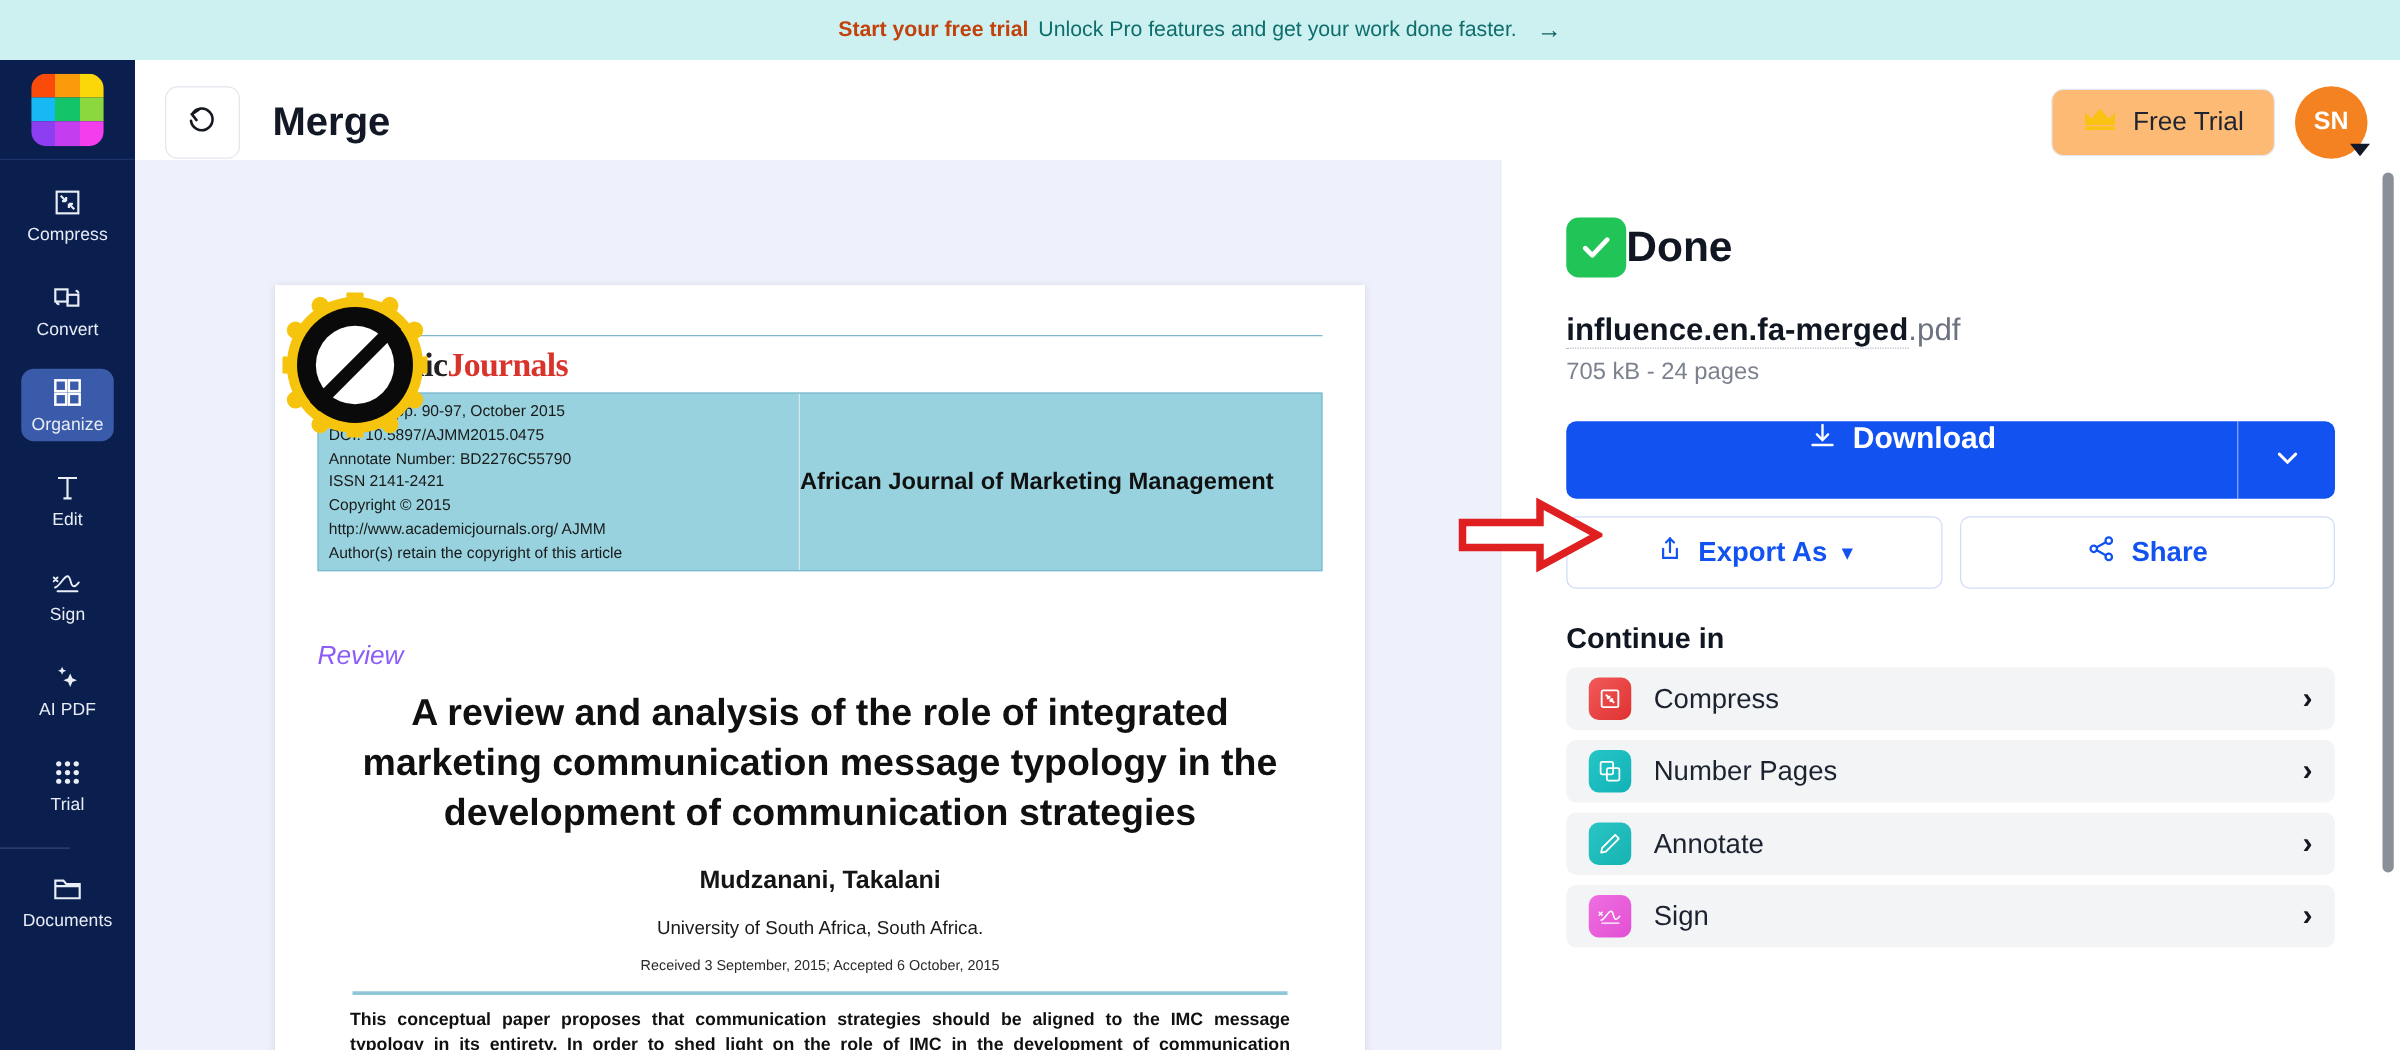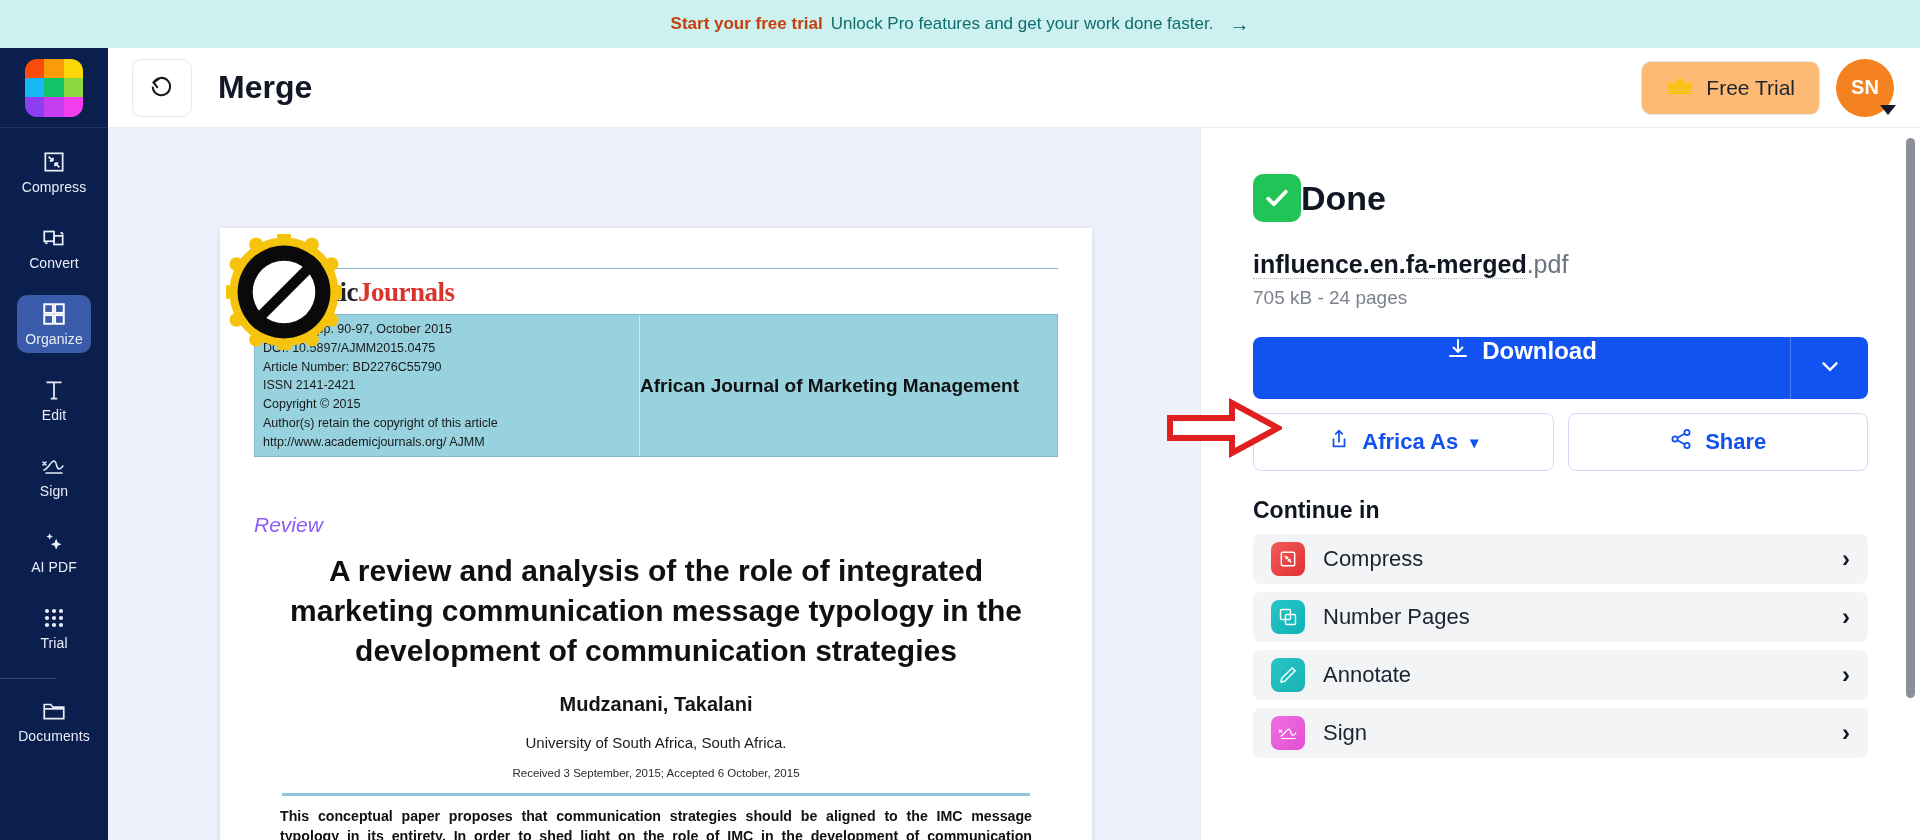--- a/index.html
+++ b/index.html
@@ -49,21 +49,21 @@
     width: 74px; border-radius: 10px; padding: 6px 0;
     display: flex; flex-direction: column; align-items: center; gap: 4px;
   }
   .rail-item.active .ri-box { background: #3a5ba9; }
   .rail-label { font-size: 14px; letter-spacing: .1px; }
   .rail-icon { height: 26px; display: flex; align-items: center; justify-content: center; }
   .rail-sep { width: 56px; height: 1px; background: #32486f; margin: 12px 0 4px; }
 
   
   .header {
-    position: absolute; left: 108px; top: 48px; width: 1812px; height: 80px;
+    position: absolute; left: 108px; top: 58px; width: 1812px; height: 80px;
     background: #ffffff;
     display: flex; align-items: center;
     border-bottom: 1px solid #eceef3;
   }
   .back-btn {
     margin-left: 24px; width: 60px; height: 58px; border: 1px solid #e3e6ee;
     border-radius: 10px; background: #fff;
     display: flex; align-items: center; justify-content: center; cursor: pointer;
   }
   .page-title { margin-left: 26px; font-size: 32px; font-weight: 700; color: #121825; }
@@ -354,25 +354,25 @@
 
         <div class="aj-rule"></div>
         <div class="aj-logo">
           <span class="aca">academic</span><span class="jour">Journals</span>
         </div>
 
         <div class="aj-band">
           <div class="aj-left">
             <div>Vol. 7(8), pp. 90-97, October 2015</div>
             <div>DOI: 10.5897/AJMM2015.0475</div>
-            <div>Article Number: BD2276C55790</div>
+            <div>Annotate Number: BD2276C55790</div>
             <div>ISSN 2141-2421</div>
             <div>Copyright © 2015</div>
+            <div>http://www.academicjournals.org/ AJMM</div>
             <div>Author(s) retain the copyright of this article</div>
-            <div>http://www.academicjournals.org/ AJMM</div>
           </div>
           <div class="aj-right">
             <span>African Journal of Marketing Management</span>
           </div>
         </div>
 
         <div class="doc-review">Review</div>
         <div class="doc-title">A review and analysis of the role of integrated marketing communication message typology in the development of communication strategies</div>
         <div class="doc-author">Mudzanani, Takalani</div>
         <div class="doc-affil">University of South Africa, South Africa.</div>
@@ -447,21 +447,21 @@
 
     <div class="two-btns">
       <div class="ob">
         <span>
           <svg width="22" height="24" viewBox="0 0 24 24" fill="none" stroke="#1152f0" stroke-width="1.9" stroke-linecap="round">
             <path d="M12 3v12"></path>
               <path d="M8.5 6.5L12 3l3.5 3.5"></path>
               <path d="M6 12v8h12v-8"></path>
           </svg>
         </span>
-        <span>Africa As</span>
+        <span>Export As</span>
         <span style="font-size:16px">▾</span>
       </div>
       <div class="ob">
         <span>
           <svg width="24" height="24" viewBox="0 0 24 24" fill="none" stroke="#1152f0" stroke-width="1.8">
             <circle cx="18" cy="5.5" r="2.6"></circle>
               <circle cx="6" cy="12" r="2.6"></circle>
               <circle cx="18" cy="18.5" r="2.6"></circle>
             <path d="M8.4 10.8L15.6 6.8M8.4 13.2l7.2 4"></path>
           </svg>

